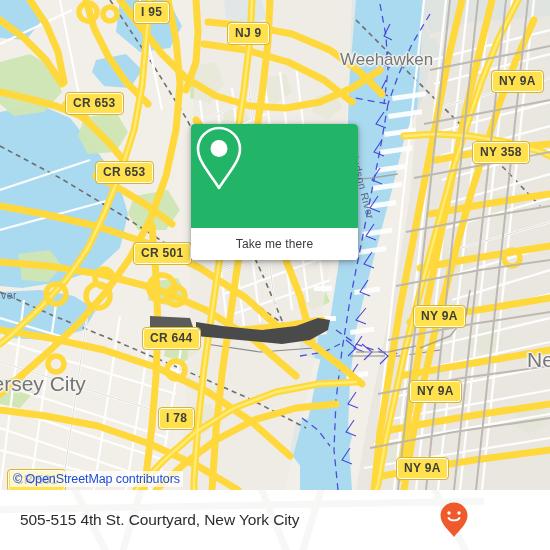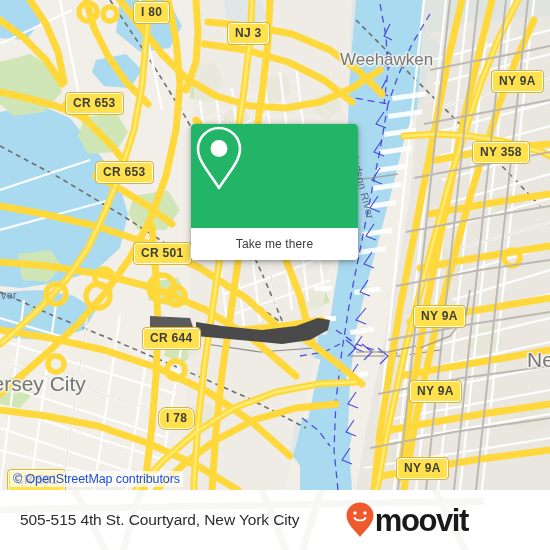--- a/index.html
+++ b/index.html
@@ -425,27 +425,27 @@
         </g>
       </g>
     </svg>
 
     <div class="place town" style="left:340px; top:50px;">Weehawken</div>
     <div class="place city" style="left:-18px; top:372px;">Jersey City</div>
     <div class="place city" style="left:527px; top:348px;">Ne</div>
     <div class="place river" style="left:-10px; top:289px;">River</div>
     <div class="place river" style="left:360px; top:150px; transform: rotate(76deg); transform-origin: left top;">Hudson River</div>
 
-    <div class="shield" style="left:134px; top:2px;">I 80</div>
-    <div class="shield" style="left:228px; top:23px;">NJ 3</div>
+    <div class="shield" style="left:134px; top:2px;">I 95</div>
+    <div class="shield" style="left:228px; top:23px;">NJ 9</div>
     <div class="shield" style="left:66px;  top:93px;">CR 653</div>
     <div class="shield" style="left:96px;  top:162px;">CR 653</div>
     <div class="shield" style="left:134px; top:243px;">CR 501</div>
     <div class="shield" style="left:143px; top:328px;">CR 644</div>
-    <div class="shield" style="left:159px; top:408px;border-radius:7px;">I 78</div>
+    <div class="shield" style="left:159px; top:408px;">I 78</div>
     <div class="shield" style="left:8px;   top:470px;">CR 501</div>
     <div class="shield" style="left:492px; top:71px;">NY 9A</div>
     <div class="shield" style="left:473px; top:142px;">NY 358</div>
     <div class="shield" style="left:414px; top:306px;">NY 9A</div>
     <div class="shield" style="left:410px; top:381px;">NY 9A</div>
     <div class="shield" style="left:397px; top:458px;">NY 9A</div>
 
     <div class="osm-attr">© OpenStreetMap contributors</div>
 
     <div class="callout">
@@ -474,17 +474,16 @@
       </g>
     </svg>
     <div class="footer-addr">505-515 4th St. Courtyard, New York City</div>
     <div class="brand">
       <svg width="28" height="36" viewBox="0 0 28 36">
         <path d="M14 0.5 C6.5 0.5 0.5 6.4 0.5 13.6 C0.5 22.5 10 29.5 14 35 C18 29.5 27.5 22.5 27.5 13.6 C27.5 6.4 21.5 0.5 14 0.5 Z" fill="#f0592b"></path>
         <circle cx="9" cy="11" r="1.7" fill="#ffffff"></circle>
         <circle cx="19" cy="11" r="1.7" fill="#ffffff"></circle>
         <path d="M8.5 16 C10.5 19.2 17.5 19.2 19.5 16" stroke="#ffffff" stroke-width="1.9" fill="none" stroke-linecap="round"></path>
       </svg>
-      <div class="brand-word">moovit</div>
     </div>
   </div>
 
 </div>
 
 </body></html>

